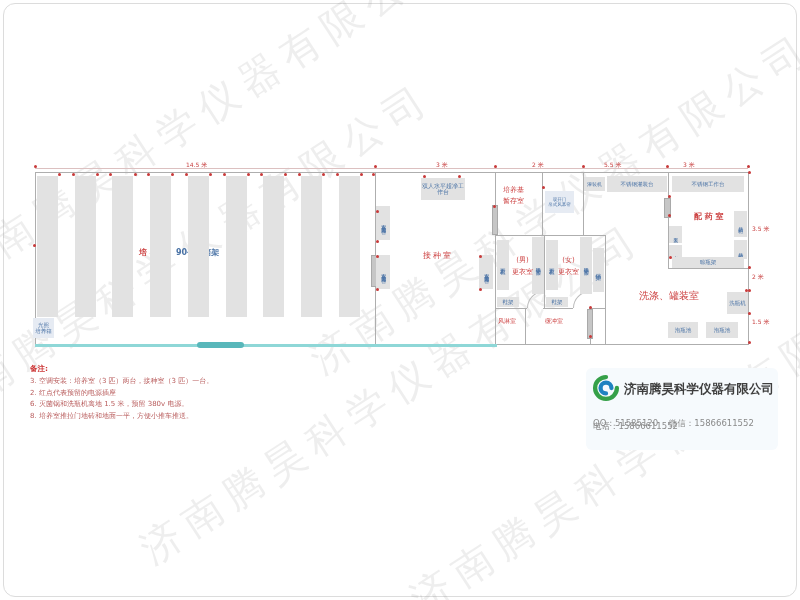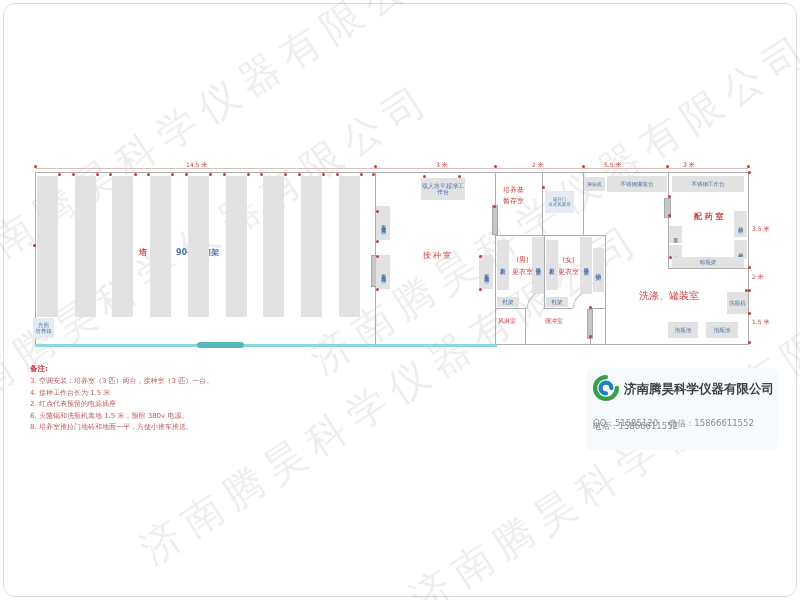--- a/index.html
+++ b/index.html
@@ -135,21 +135,20 @@
   <div class="eqbox vtext" style="left:669px;top:245px;width:13px;height:13px;font-size:5px">水槽</div>
   <div class="eqbox" style="left:672px;top:257px;width:72px;height:11px;font-size:5.5px">晾瓶架</div>
   <div class="redlabel" style="left:639px;top:289px;font-size:10px">洗涤、罐装室</div>
   <div class="eqbox" style="left:727px;top:292px;width:21px;height:22px;font-size:5.5px">洗瓶机</div>
   <div class="eqbox" style="left:668px;top:322px;width:30px;height:16px;font-size:5.5px">泡瓶池</div>
   <div class="eqbox" style="left:706px;top:322px;width:32px;height:16px;font-size:5.5px">泡瓶池</div>
 
   <div id="notes">
     <div class="title">备注:</div>
     <div class="note-line">3.  空调安装：培养室（3 匹）两台，接种室（3 匹）一台。</div>
-    <div class="note-line">4.  接种工作台长为 1.5 米</div>
     <div class="note-line">2.  红点代表预留的电源插座</div>
     <div class="note-line">6.  灭菌锅和洗瓶机离地 1.5 米，预留 380v 电源。</div>
     <div class="note-line">8.  培养室推拉门地砖和地面一平，方便小推车推送。</div>
   </div>
 
   <div id="company">
     <span class="logo">
       <svg viewBox="0 0 36 36" width="28" height="28">
         <path d="M18 4 a 14 14 0 1 0 14 14" fill="none" stroke="#35a048" stroke-width="5.5" stroke-linecap="round"></path>
         <path d="M18 25 a 7 7 0 1 1 7 -7" fill="none" stroke="#1f82c0" stroke-width="5.5" stroke-linecap="round"></path>

